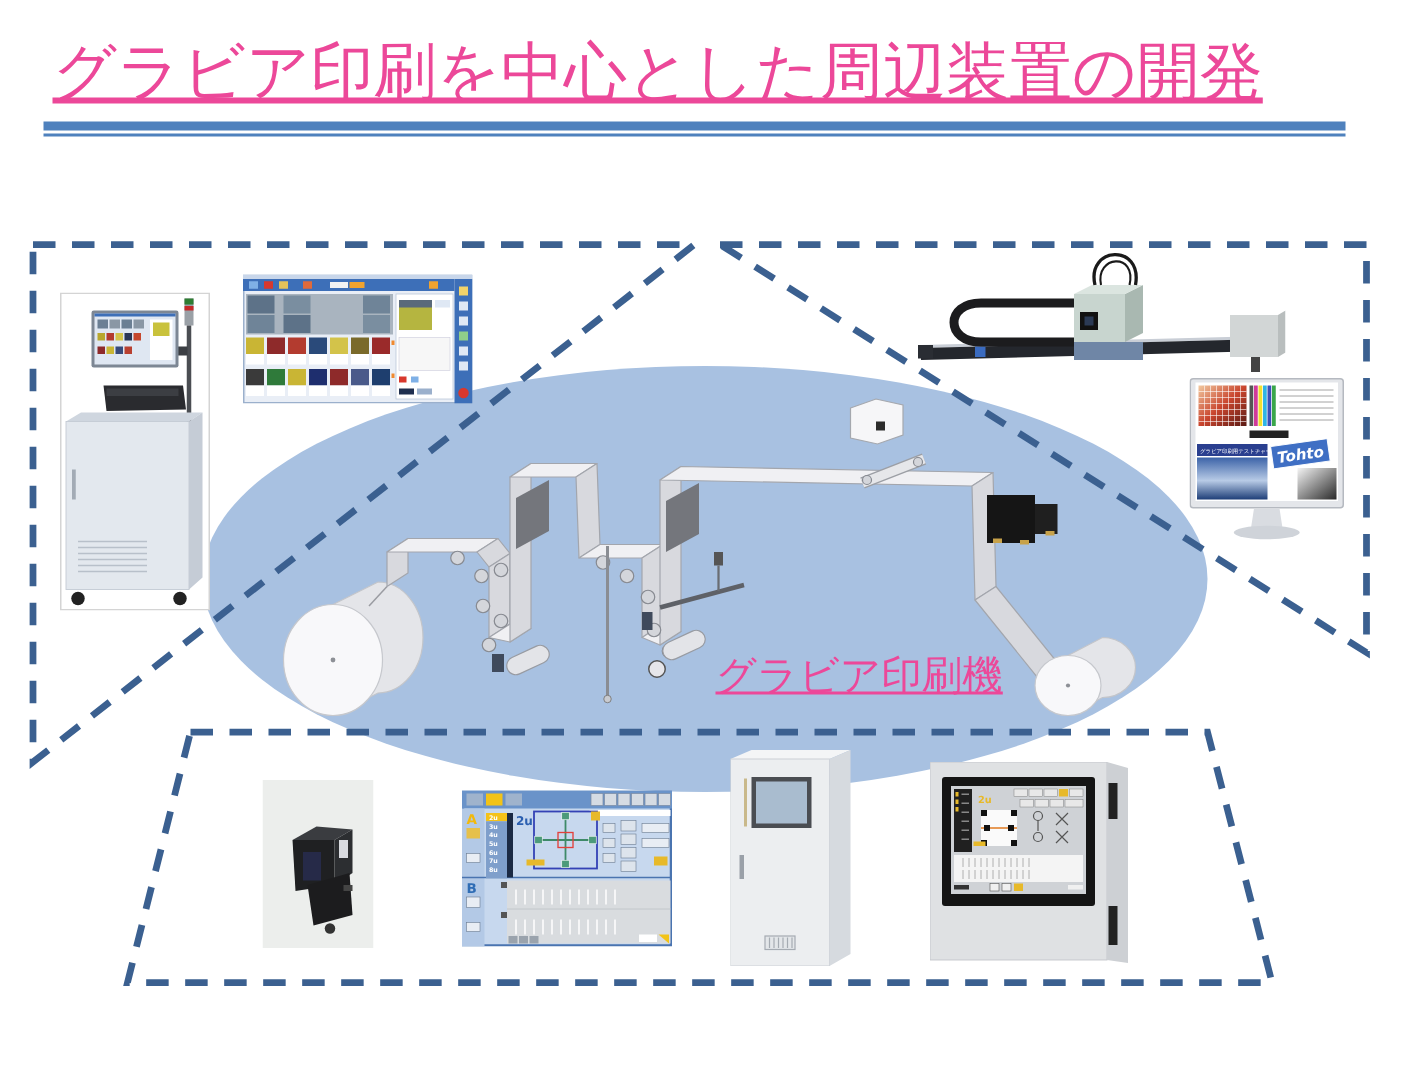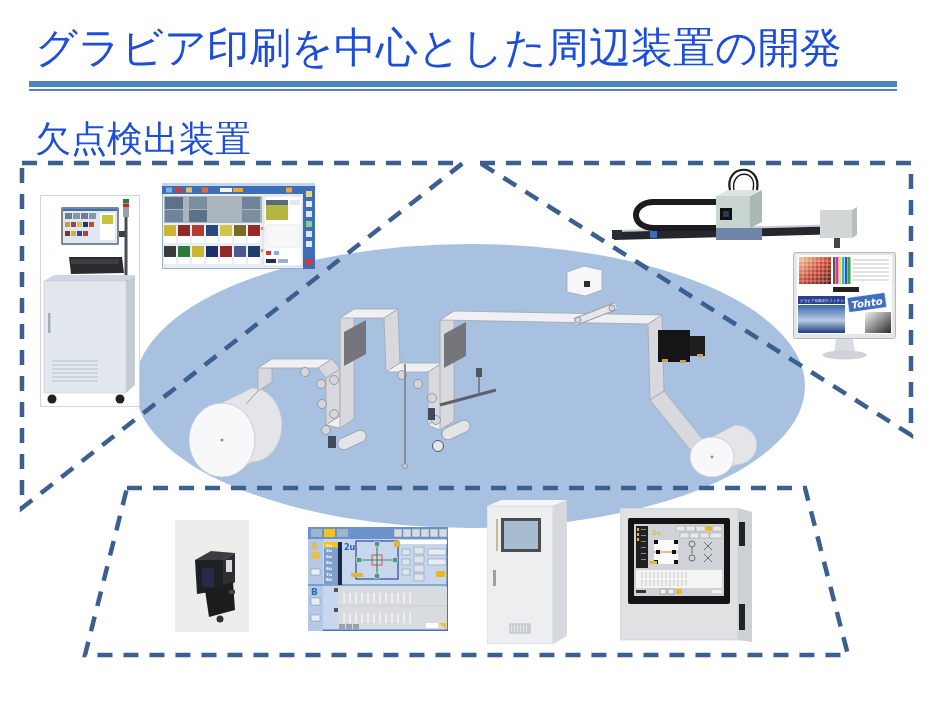--- a/index.html
+++ b/index.html
@@ -1,21 +1,21 @@
 <!DOCTYPE html>
 <html><head>
 <meta charset="utf-8">
 <style>
   html, body { margin: 0; padding: 0; background: #ffffff; }
   .slide {
     position: relative; width: 942px; height: 719px; overflow: hidden;
     background: #ffffff; font-family: "DejaVu Sans", sans-serif; color: #111111;
   }
   .layer { position: absolute; left: 0; top: 0; width: 942px; height: 719px; }
-  .txt { position: absolute; white-space: nowrap; line-height: 1; font-weight: normal; color: #1d4ed8; }
+  .txt { position: absolute; white-space: nowrap; line-height: 1; font-weight: normal; color: #ec4899; text-decoration: underline; }
   .title { left: 35px; top: 27px; font-size: 42px; letter-spacing: 0px; }
   .rule-thick { position: absolute; left: 29px; top: 81px; width: 868px; height: 6px; background: #4f81bd; }
   .rule-thin  { position: absolute; left: 29px; top: 89px; width: 868px; height: 2px; background: #4f81bd; }
   .sec-left   { left: 35px;  top: 121px; font-size: 36px; }
   .sec-right  { left: 676px; top: 120px; font-size: 36px; }
   .sec-bottom { left: 358px; top: 665px; font-size: 36px; }
   .center-lbl { left: 477px; top: 437px; font-size: 27px; }
   .equip { position: absolute; }
   .equip svg { display: block; width: 100%; height: 100%; }
   .band-top  { fill: #f0f0f3; stroke: #a3a6ad; stroke-width: 0.8; stroke-linejoin: round; }
@@ -568,15 +568,15 @@
       <g>
         <rect x="40" y="81" width="6" height="5" fill="#f0f0f0" stroke="#555" stroke-width="0.4"></rect>
         <rect x="48" y="81" width="6" height="5" fill="#f0f0f0" stroke="#555" stroke-width="0.4"></rect>
         <rect x="56" y="81" width="6" height="5" fill="#e7b92a"></rect>
         <rect x="16" y="82" width="10" height="3" fill="#333"></rect>
         <rect x="92" y="82" width="10" height="3" fill="#f0f0f0"></rect>
       </g>
     </svg>
   </div>
 
-  <div class="txt sec-left">欠点検出装置</div>
+  <div class="txt center-lbl">グラビア印刷機</div>
 
 </div>
 
 </body></html>

